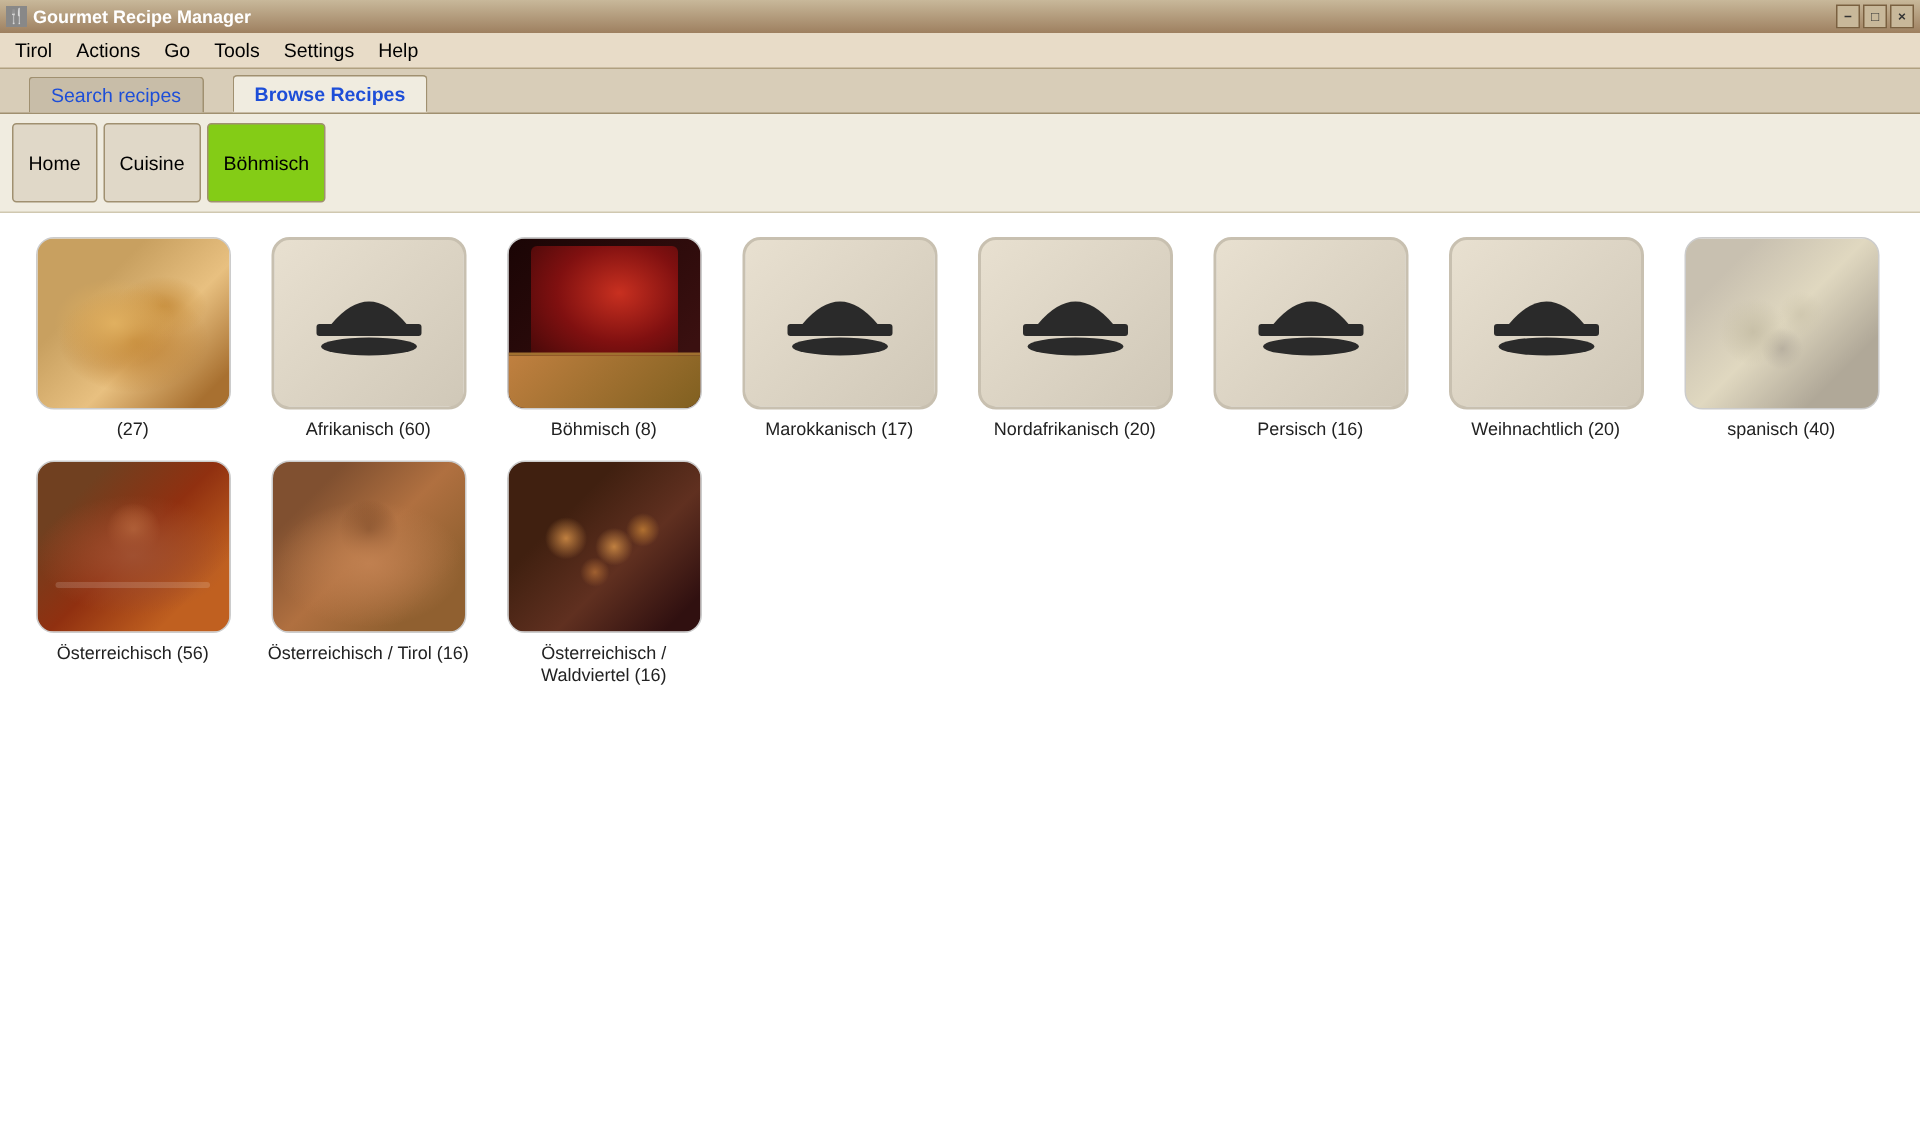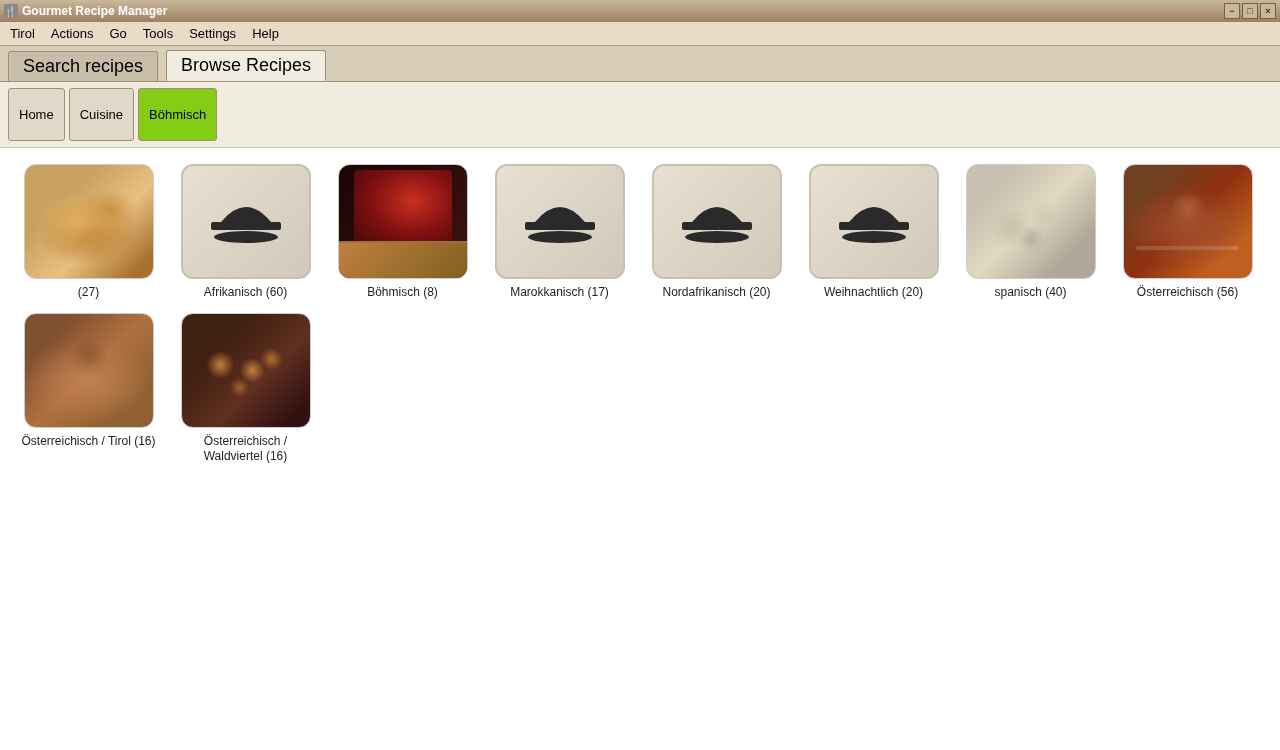--- a/index.html
+++ b/index.html
@@ -58,33 +58,33 @@
     
     .tab-bar {
       background: #d8cdb8;
       display: flex;
       align-items: flex-end;
       padding: 4px 0 0 0;
       border-bottom: 1px solid #a09070;
     }
     .tab {
       padding: 4px 14px;
-      font-size: 18px;
+      font-size: 13px;
       cursor: pointer;
       border: 1px solid #a09070;
       border-bottom: none;
       background: #c8bda8;
-      color: #000000;
-      margin-left: 8px;
+      color: #1d4ed8;
+      margin-left: 19px;
       border-radius: 3px 3px 0 0;
     }
     .tab.active {
       background: #f0ece0;
       border-bottom: 1px solid #f0ece0;
-      font-weight: normal;
+      font-weight: bold;
     }
 
     
     .breadcrumb-bar {
       background: #f0ece0;
       display: flex;
       align-items: center;
       padding: 6px 8px;
       gap: 4px;
       border-bottom: 1px solid #d0c8b0;
@@ -334,20 +334,30 @@
       <div class="recipe-thumb placeholder">
         <svg viewBox="0 0 80 70" xmlns="http://www.w3.org/2000/svg">
           <rect x="5" y="35" width="70" height="8" rx="2" fill="#2a2a2a"></rect>
           <path d="M15 35 Q40 5 65 35" fill="#2a2a2a"></path>
           <ellipse cx="40" cy="50" rx="32" ry="6" fill="#2a2a2a"></ellipse>
         </svg>
       </div>
       <span class="recipe-label">Nordafrikanisch (20)</span>
     </div>
 
+    <div class="recipe-item">
+      <div class="recipe-thumb placeholder">
+        <svg viewBox="0 0 80 70" xmlns="http://www.w3.org/2000/svg">
+          <rect x="5" y="35" width="70" height="8" rx="2" fill="#2a2a2a"></rect>
+          <path d="M15 35 Q40 5 65 35" fill="#2a2a2a"></path>
+          <ellipse cx="40" cy="50" rx="32" ry="6" fill="#2a2a2a"></ellipse>
+        </svg>
+      </div>
+      <span class="recipe-label">Persisch (16)</span>
+    </div>
 
 
     <div class="recipe-item">
       <div class="recipe-thumb placeholder">
         <svg viewBox="0 0 80 70" xmlns="http://www.w3.org/2000/svg">
           <rect x="5" y="35" width="70" height="8" rx="2" fill="#2a2a2a"></rect>
           <path d="M15 35 Q40 5 65 35" fill="#2a2a2a"></path>
           <ellipse cx="40" cy="50" rx="32" ry="6" fill="#2a2a2a"></ellipse>
         </svg>
       </div>

